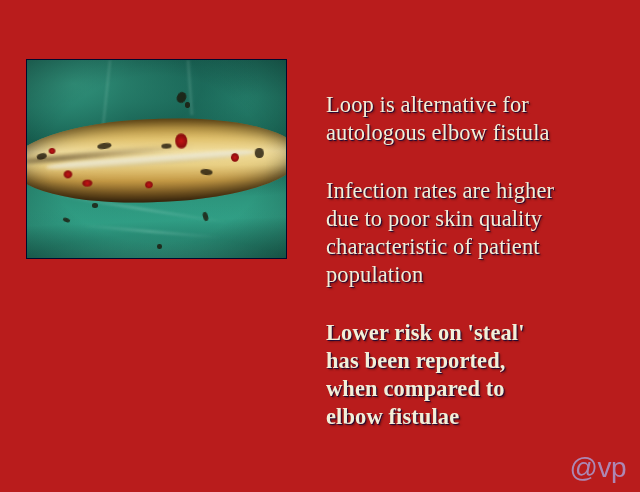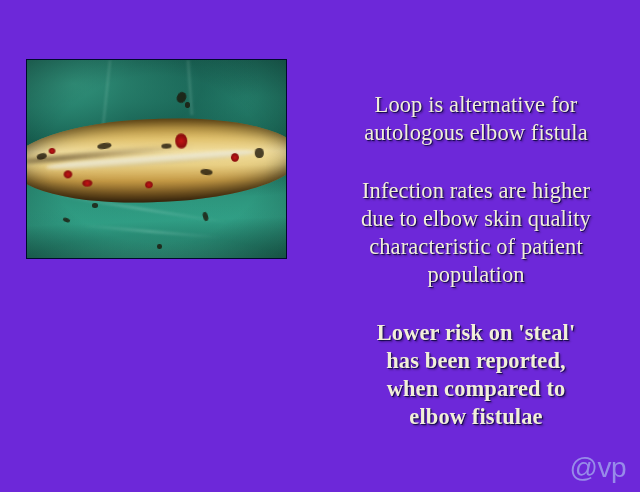--- a/index.html
+++ b/index.html
@@ -5,24 +5,23 @@
 <style>
   html, body {
     margin: 0;
     padding: 0;
     background: #000;
   }
   #slide {
     position: relative;
     width: 640px;
     height: 492px;
-    background: #6d28d9;
+    background: #b91c1c;
     overflow: hidden;
     font-family: "Liberation Serif", "DejaVu Serif", serif;
-    text-align: center;
   }
 
   
   #photo-frame {
     position: absolute;
     left: 27px;
     top: 60px;
     width: 259px;
     height: 198px;
     overflow: hidden;
@@ -184,21 +183,21 @@
       </div>
 
       <div id="photo-vignette"></div>
     </div>
   </div>
 
   <div id="text-col">
     <p class="para" id="para-1">Loop is alternative for
 autologous elbow fistula</p>
     <p class="para" id="para-2">Infection rates are higher
-due to elbow skin quality
+due to poor skin quality
 characteristic of patient
 population</p>
     <p class="para" id="para-3">Lower risk on 'steal'
 has been reported,
 when compared to
 elbow fistulae</p>
   </div>
 
   <div id="watermark">@vp</div>
 

